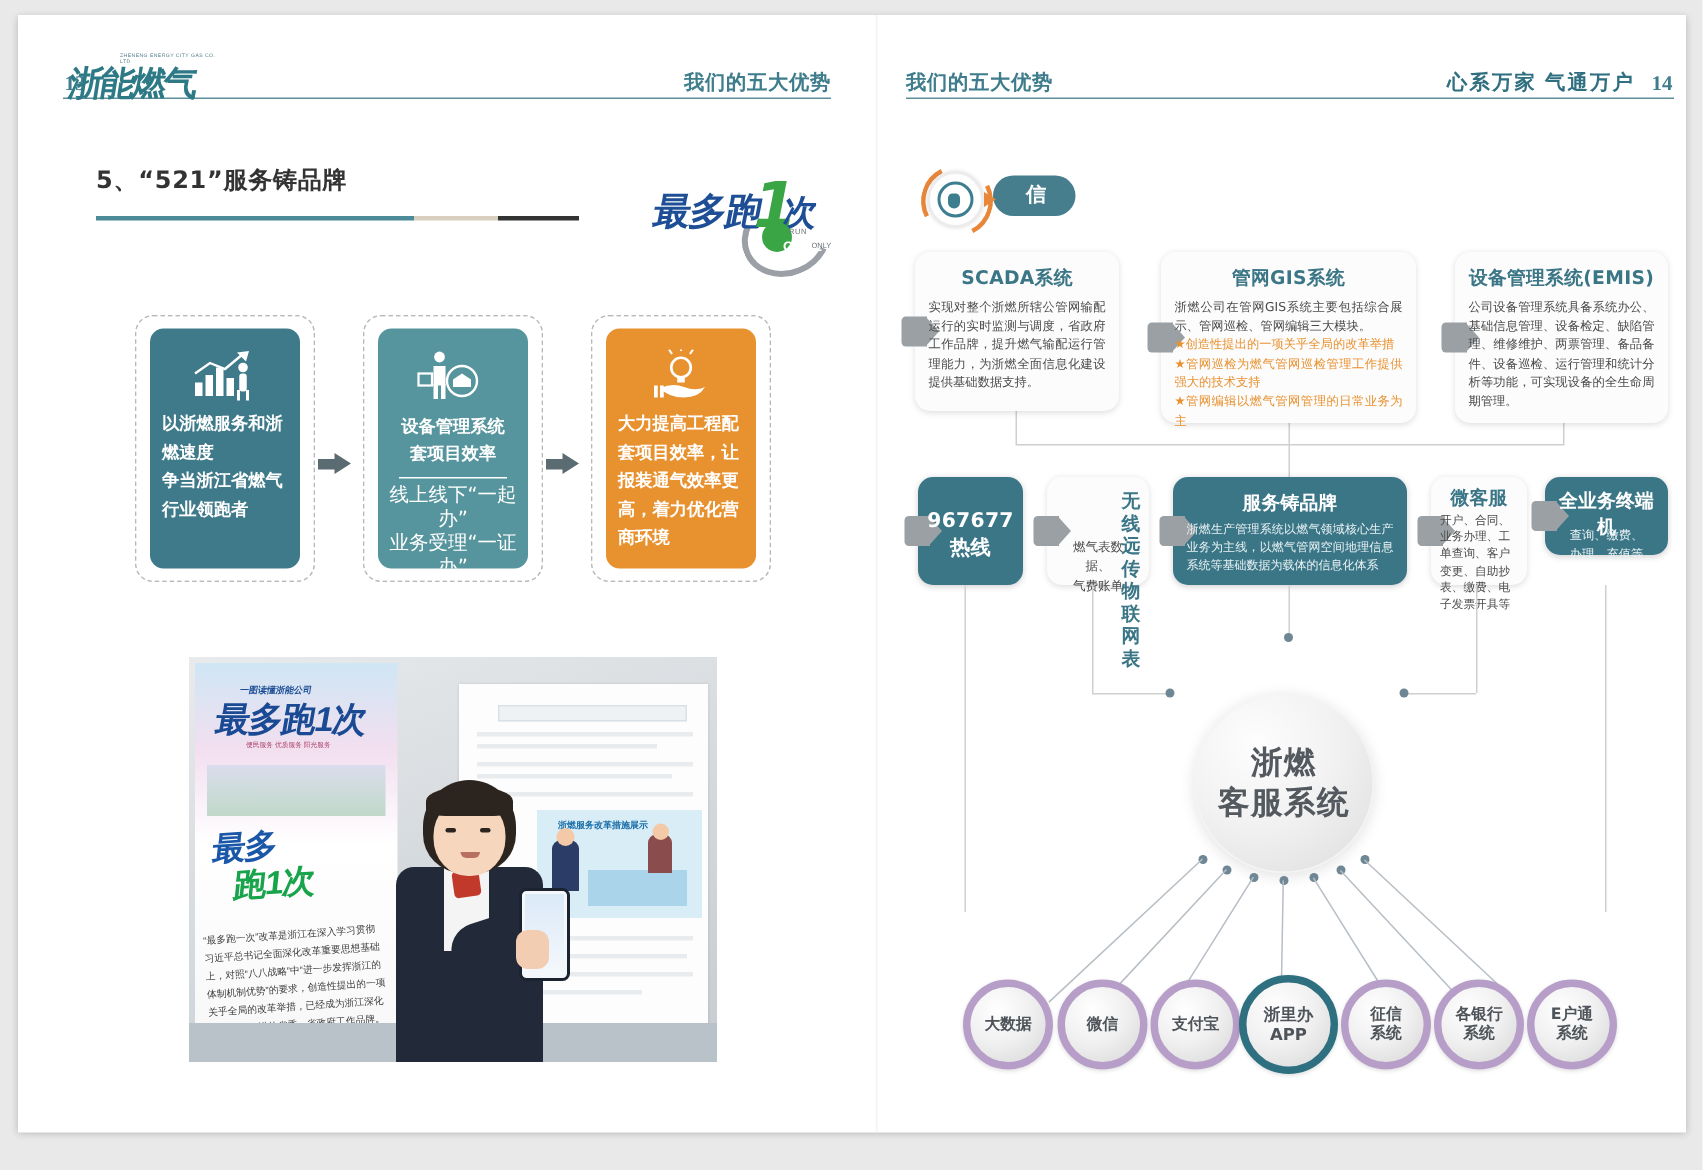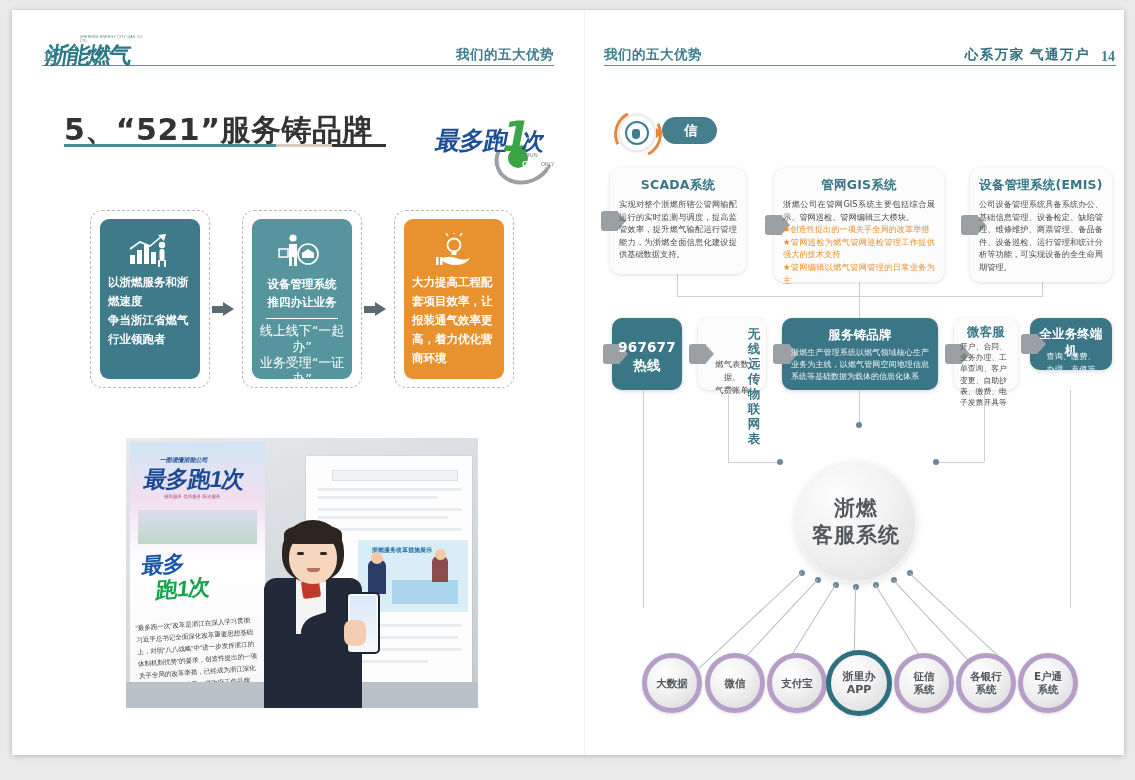--- a/index.html
+++ b/index.html
@@ -48,21 +48,21 @@
     transform:skewX(-9deg);
   }
   .logo .en{
     position:absolute;left:34px;top:-3px;font-size:3.4px;color:#55808c;
     line-height:4.2px;letter-spacing:.3px;width:70px;
   }
 
   
   .sec-title{
     position:absolute;left:52px;top:100px;
-    font-size:30px;font-weight:700;color:#333;letter-spacing:.5px;
+    font-size:16px;font-weight:700;color:#333;letter-spacing:.5px;
     font-family:"DejaVu Sans",sans-serif;
   }
   .sec-underline{position:absolute;left:52px;top:134px;width:212px;height:2.5px;background:#4c8a98;}
   .sec-underline2{position:absolute;left:264px;top:134px;width:56px;height:2.5px;background:#d9cfbe;}
   .sec-underline3{position:absolute;left:320px;top:134px;width:54px;height:2.5px;background:#333;}
 
   
   .badge{position:absolute;left:424px;top:104px;width:124px;height:62px;}
   .badge .b-cn{
     position:absolute;left:0;top:10px;font-size:25px;font-weight:700;
@@ -351,21 +351,21 @@
                 <rect x="37" y="23" width="3" height="10"></rect>
                 <rect x="42" y="23" width="3" height="10"></rect>
                 <rect x="27" y="16" width="9" height="8" fill="none" stroke="#fff" stroke-width="1.5"></rect>
                 <circle cx="56" cy="21" r="10" fill="none" stroke="#fff" stroke-width="1.6"></circle>
                 <path d="M50 25 h12 v-5 l-6 -4 l-6 4 z"></path>
               </g>
             </svg>
           </div>
           <div class="s-head">
             <div>设备管理系统</div>
-            <div>推四办让业务</div>
+            <div>套项目效率</div>
           </div>
           <div class="s-div"></div>
           <div class="s-body">
             <div>线上线下“一起办”</div>
             <div>业务受理“一证办”</div>
             <div>申请通气“马上办”</div>
             <div>服务上门“现场办”</div>
           </div>
         </div>
       </div>
@@ -466,21 +466,21 @@
 
     <div class="ln lnv" style="left:665px;top:264px;height:22px;"></div>
     <div class="ln lnv" style="left:847px;top:264px;height:22px;"></div>
     <div class="ln lnv" style="left:1030px;top:264px;height:22px;"></div>
     <div class="ln lnh" style="left:665px;top:286px;width:366px;"></div>
     <div class="ln lnv" style="left:847px;top:286px;height:22px;"></div>
 
     <div class="card" style="left:598px;top:158px;width:136px;height:106px;">
       <div class="tab"></div>
       <div class="c-title">SCADA系统</div>
-      <div class="c-body">实现对整个浙燃所辖公管网输配运行的实时监测与调度，提高监管效率，提升燃气输配运行管理能力，为浙燃全面信息化建设提供基础数据支持。</div>
+      <div class="c-body">实现对整个浙燃所辖公管网输配运行的实时监测与调度，省政府工作品牌，提升燃气输配运行管理能力，为浙燃全面信息化建设提供基础数据支持。</div>
     </div>
 
     <div class="card" style="left:762px;top:158px;width:170px;height:114px;">
       <div class="tab"></div>
       <div class="c-title">管网GIS系统</div>
       <div class="c-body">
         <div>浙燃公司在管网GIS系统主要包括综合展示、管网巡检、管网编辑三大模块。</div>
         <div class="bullet">★创造性提出的一项关乎全局的改革举措</div>
         <div class="bullet">★管网巡检为燃气管网巡检管理工作提供强大的技术支持</div>
         <div class="bullet">★管网编辑以燃气管网管理的日常业务为主</div>

